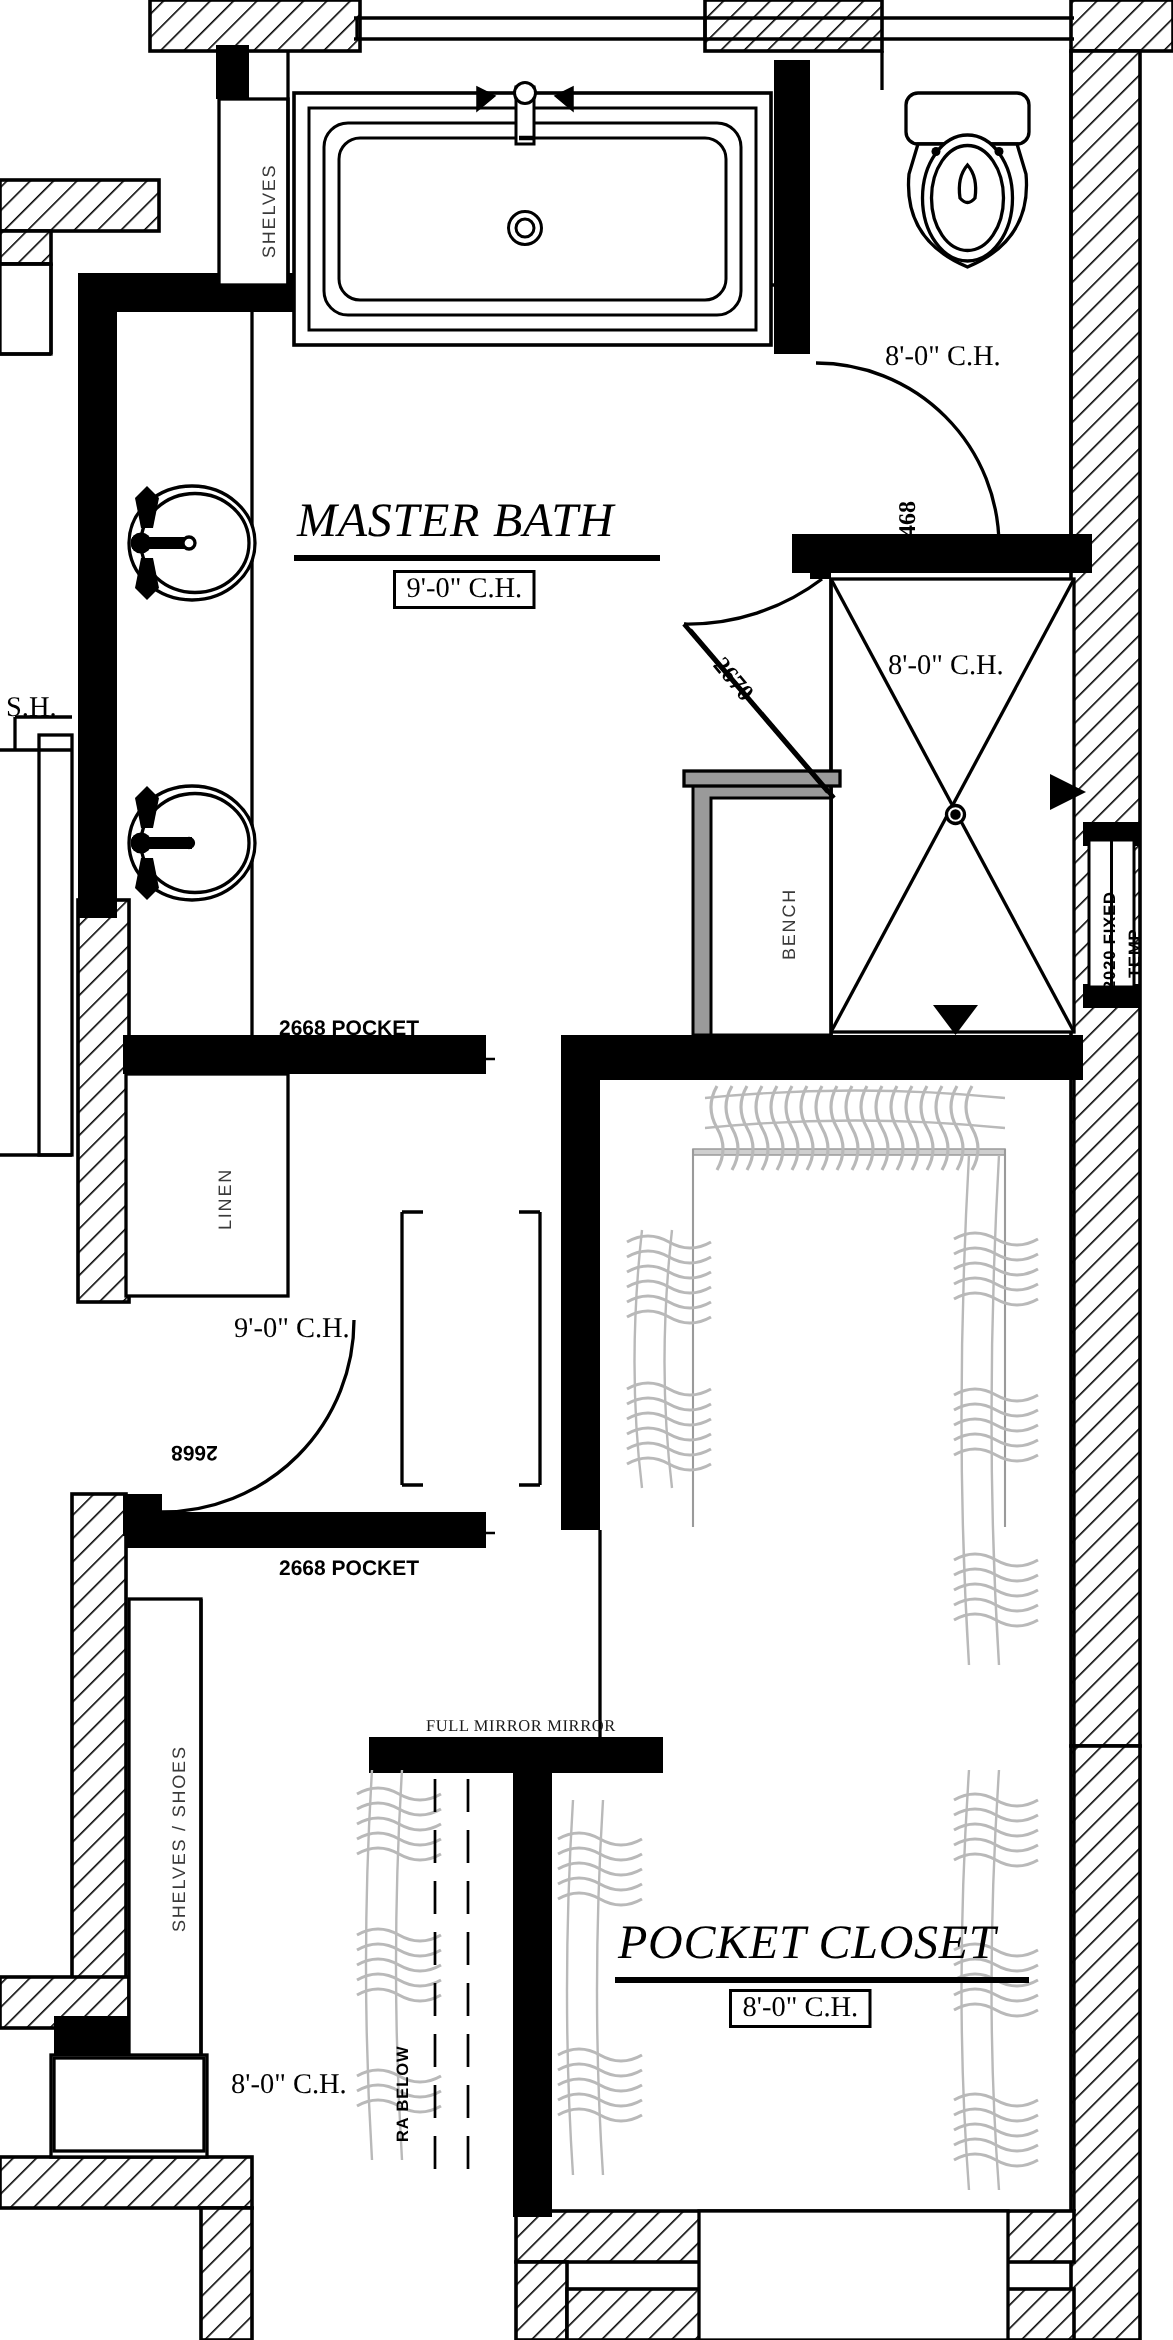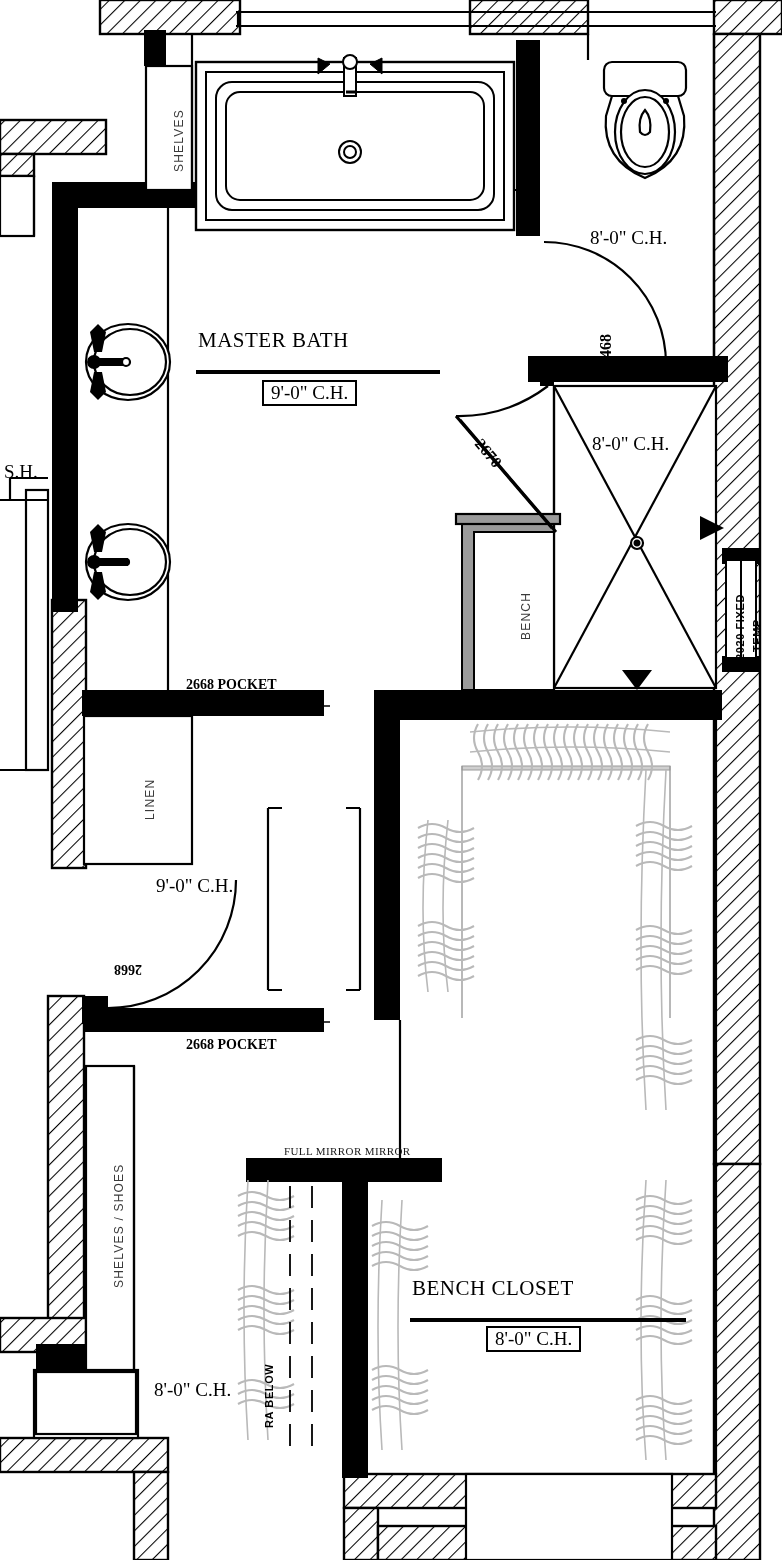--- a/index.html
+++ b/index.html
@@ -25,35 +25,36 @@
   }
   .lbl {
     position: absolute;
     font-family: "Liberation Serif", serif;
     color: #000000;
     white-space: nowrap;
     line-height: 1;
     user-select: none;
   }
   .room-title {
-    font-size: 21px;
+    font-size: 32px;
     letter-spacing: 0.5px;
     font-weight: normal;
+    font-style: italic;
   }
   .ch-box {
     font-size: 19px;
     border: 2px solid #000;
     padding: 1px 7px 2px 7px;
     background: #fff;
   }
   .ch-plain {
     font-size: 19px;
   }
   .door-lbl {
-    font-family: Liberation Serif, serif;
+    font-family: Liberation Sans, sans-serif;
     font-size: 14px;
     font-weight: bold;
   }
   .door-lbl-serif {
     font-family: "Liberation Serif", serif;
     font-size: 16px;
     font-weight: bold;
   }
   .tiny-lbl {
     font-family: "Liberation Sans", sans-serif;
@@ -449,21 +450,21 @@
     <g stroke="#000000" stroke-width="1.6" fill="none">
       <line x1="252" y1="706" x2="330" y2="706"></line>
       <line x1="252" y1="1022" x2="330" y2="1022"></line>
     </g>
   </svg>
 
   <div class="lbl room-title" style="left:198px; top:330px;">MASTER BATH</div>
   <div class="underline-rule" style="left:196px; top:370px; width:244px;"></div>
   <div class="lbl ch-box" style="left:262px; top:380px;">9'-0" C.H.</div>
 
-  <div class="lbl room-title" style="left:412px; top:1278px;">BENCH CLOSET</div>
+  <div class="lbl room-title" style="left:412px; top:1278px;">POCKET CLOSET</div>
   <div class="underline-rule" style="left:410px; top:1318px; width:276px;"></div>
   <div class="lbl ch-box" style="left:486px; top:1326px;">8'-0" C.H.</div>
 
   <div class="lbl ch-plain" style="left:590px; top:228px;">8'-0" C.H.</div>
   <div class="lbl ch-plain" style="left:592px; top:434px;">8'-0" C.H.</div>
   <div class="lbl ch-plain" style="left:156px; top:876px;">9'-0" C.H.</div>
   <div class="lbl ch-plain" style="left:154px; top:1380px;">8'-0" C.H.</div>
 
   <div class="lbl door-lbl-serif rot90" style="left:598px; top:366px;">2468</div>
   <div class="lbl door-lbl-serif" style="left:484px; top:436px;

